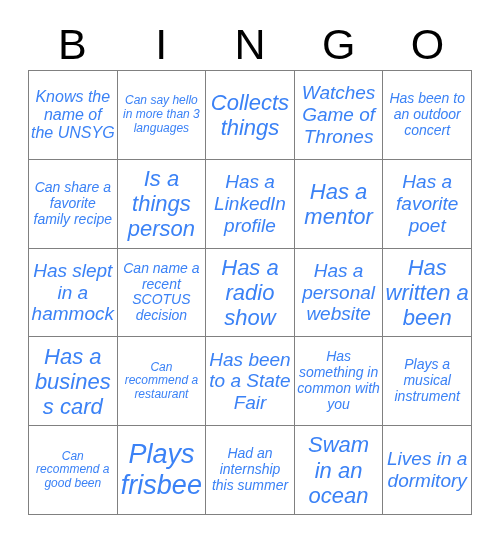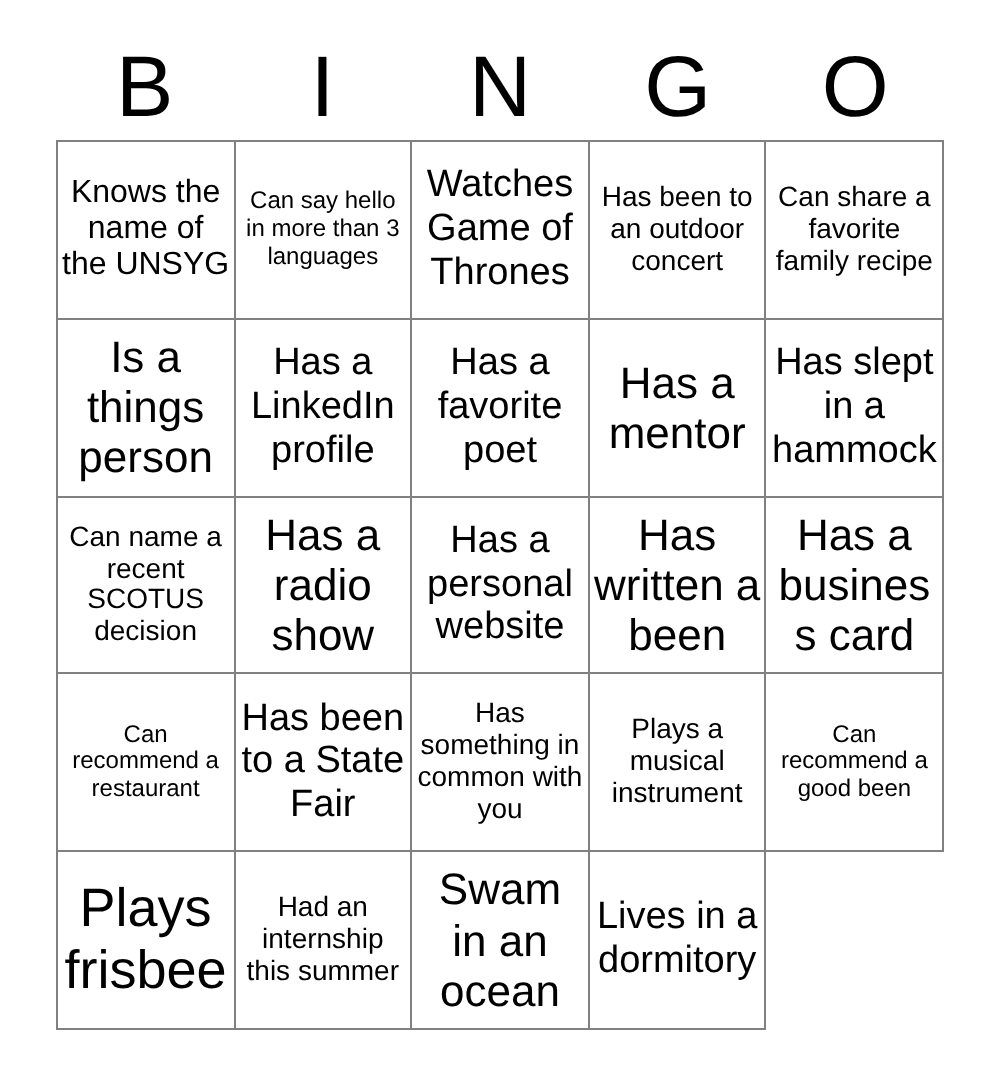--- a/index.html
+++ b/index.html
@@ -63,21 +63,22 @@
     text-align: center;
     padding: 1px 2px;
     overflow: hidden;
     background: #ffffff;
   }
   .cell-text {
     display: block;
     width: 100%;
     line-height: 1.14;
     word-wrap: break-word;
-    color: #000000;
+    color: #3b82f6;
+    font-style: italic;
   }
   
   .fs-xs  { font-size: 12px; }
   .fs-sm  { font-size: 14px; }
   .fs-md  { font-size: 16px; }
   .fs-lg  { font-size: 19px; }
   .fs-xl  { font-size: 22px; }
   .fs-xxl { font-size: 27px; }
 </style>
 </head>
@@ -94,40 +95,43 @@
   </div>
 
   <div id="grid">
     <div class="cell">
         <span class="cell-text fs-md">Knows the name of the UNSYG</span>
       </div>
     <div class="cell">
         <span class="cell-text fs-xs">Can say hello in more than 3 languages</span>
       </div>
     <div class="cell">
+        <span class="cell-text fs-xl">Collects things</span>
+      </div>
+    <div class="cell">
         <span class="cell-text fs-lg">Watches Game of Thrones</span>
       </div>
     <div class="cell">
         <span class="cell-text fs-sm">Has been to an outdoor concert</span>
       </div>
 
     <div class="cell">
         <span class="cell-text fs-sm">Can share a favorite family recipe</span>
       </div>
     <div class="cell">
         <span class="cell-text fs-xl">Is a things person</span>
       </div>
     <div class="cell">
         <span class="cell-text fs-lg">Has a LinkedIn profile</span>
       </div>
     <div class="cell">
-        <span class="cell-text fs-lg">Has a favorite poet</span>
+        <span class="cell-text fs-xl">Has a mentor</span>
       </div>
     <div class="cell">
-        <span class="cell-text fs-xl">Has a mentor</span>
+        <span class="cell-text fs-lg">Has a favorite poet</span>
       </div>
 
     <div class="cell">
         <span class="cell-text fs-lg">Has slept in a hammock</span>
       </div>
     <div class="cell">
         <span class="cell-text fs-sm">Can name a recent SCOTUS decision</span>
       </div>
     <div class="cell">
         <span class="cell-text fs-xl">Has a radio show</span>

